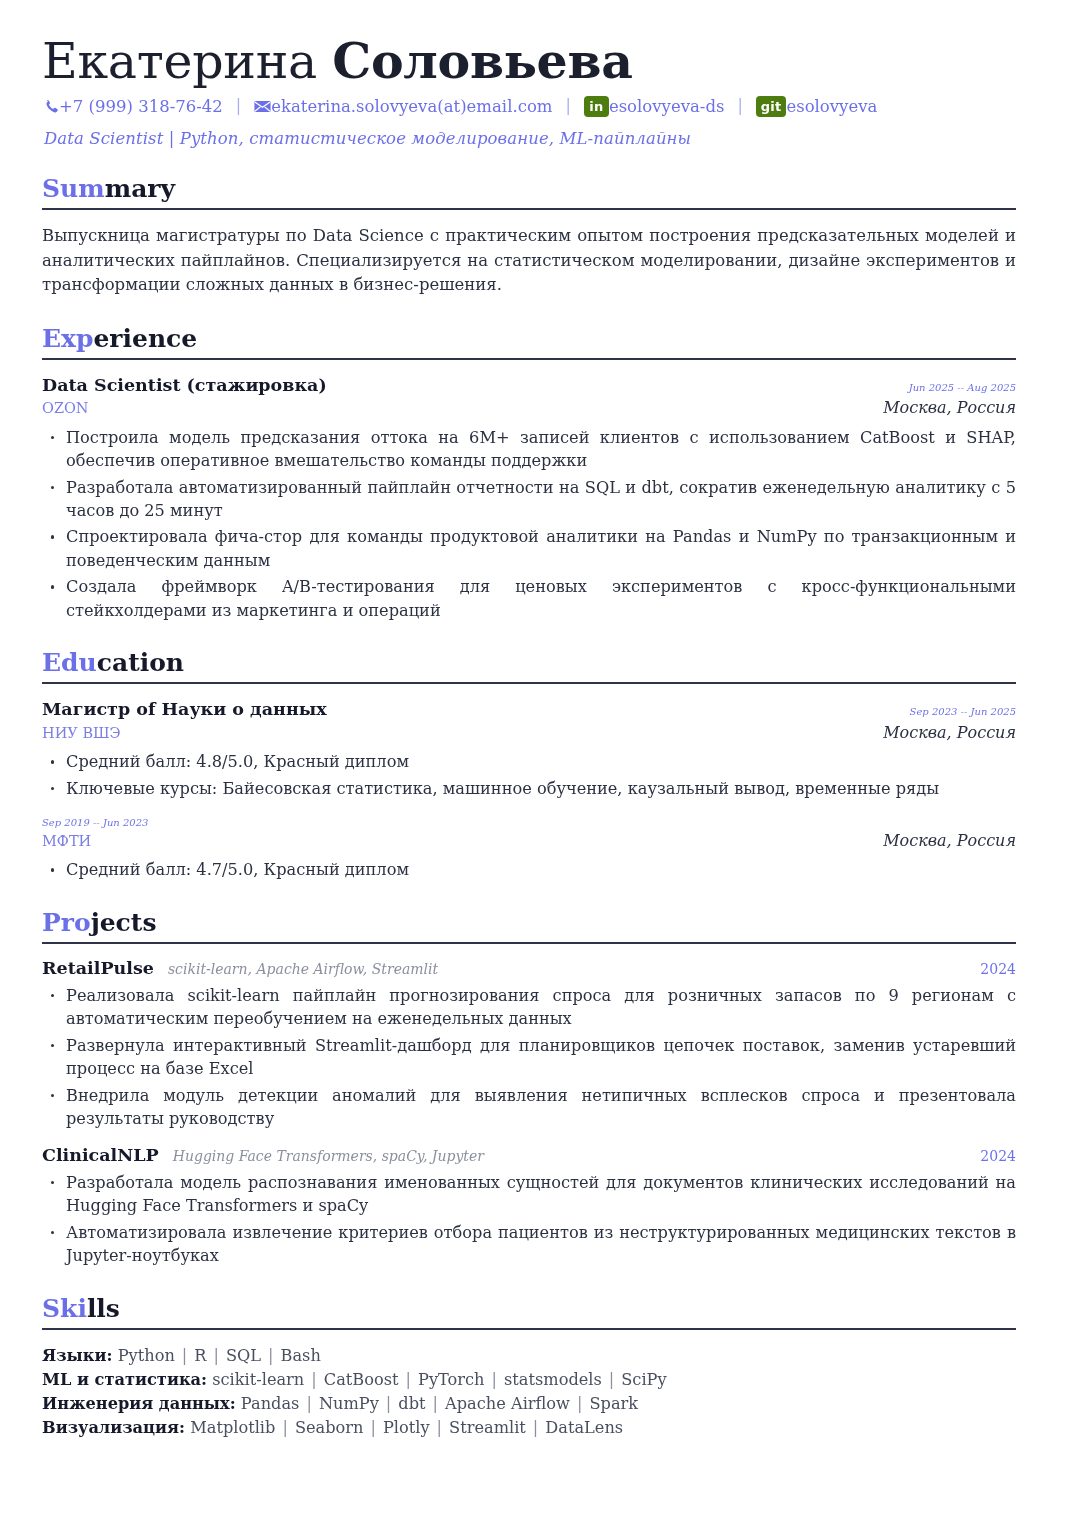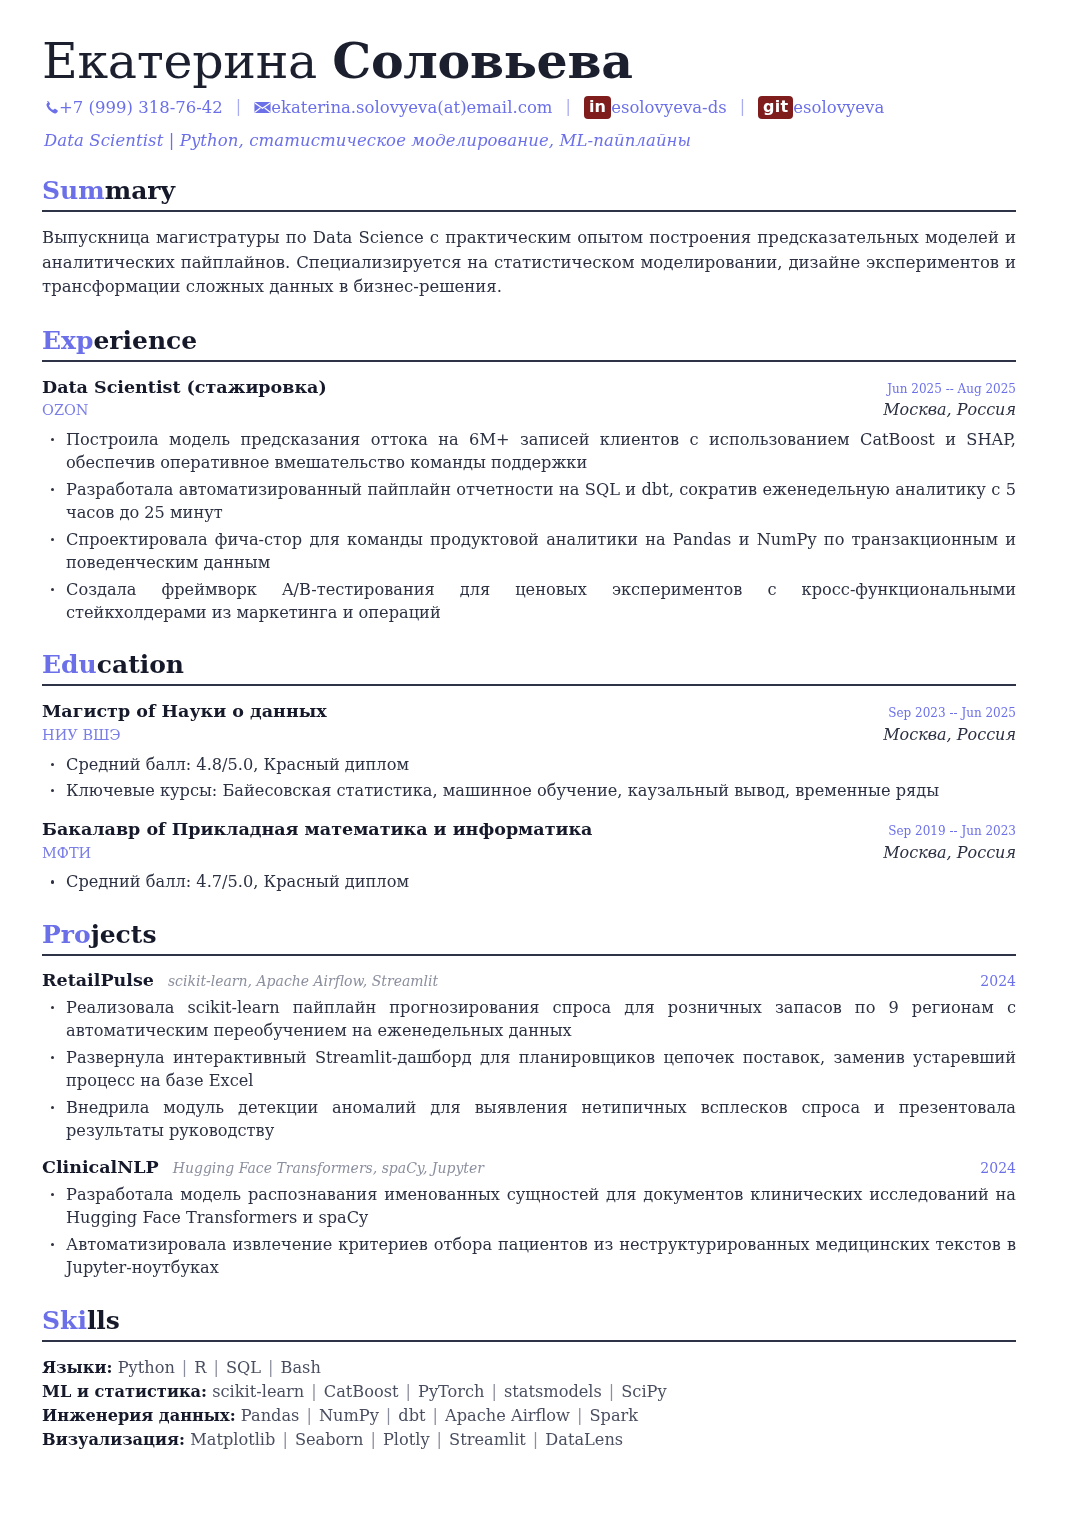--- a/index.html
+++ b/index.html
@@ -57,25 +57,25 @@
     display: inline-flex;
     align-items: center;
     justify-content: center;
     line-height: 1;
   }
   .ic svg { display: block; }
   .badge {
     display: inline-flex;
     align-items: center;
     justify-content: center;
-    background: #7f1d1d;
+    background: #4d7c0f;
     color: #ffffff;
     border-radius: 4px;
     font-family: "DejaVu Sans", "Liberation Sans", sans-serif;
-    font-size: 16px;
+    font-size: 13px;
     font-weight: 700;
     line-height: 1;
     padding: 3.5px 5px 4px 5px;
     min-width: 15px;
     letter-spacing: 0.2px;
   }
   .tagline {
     margin: 12px 0 16px 2px;
     font-size: 16.5px;
     font-style: italic;
@@ -116,24 +116,25 @@
     align-items: baseline;
     gap: 16px;
   }
   .entry-title {
     font-size: 17.5px;
     font-weight: 700;
     color: #15192a;
     line-height: 1.35;
   }
   .entry-date {
-    font-size: 12px;
+    font-size: 10px;
     color: #6c70e8;
     white-space: nowrap;
     line-height: 1.35;
+    font-style: italic;
   }
   .entry-sub {
     font-size: 14.5px;
     color: #7a7ee6;
     line-height: 1.4;
   }
   .entry-loc {
     font-size: 16px;
     font-style: italic;
     color: #2c3142;
@@ -309,21 +310,20 @@
         <div class="entry-loc">Москва, Россия</div>
       </div>
       <ul class="bullets">
         <li>Средний балл: 4.8/5.0, Красный диплом</li>
         <li>Ключевые курсы: Байесовская статистика, машинное обучение, каузальный вывод, временные ряды</li>
       </ul>
     </div>
 
     <div class="entry">
       <div class="entry-row">
-        <div class="entry-title">Бакалавр of Прикладная математика и информатика</div>
         <div class="entry-date">Sep 2019 -- Jun 2023</div>
       </div>
       <div class="entry-row">
         <div class="entry-sub">МФТИ</div>
         <div class="entry-loc">Москва, Россия</div>
       </div>
       <ul class="bullets">
         <li>Средний балл: 4.7/5.0, Красный диплом</li>
       </ul>
     </div>

